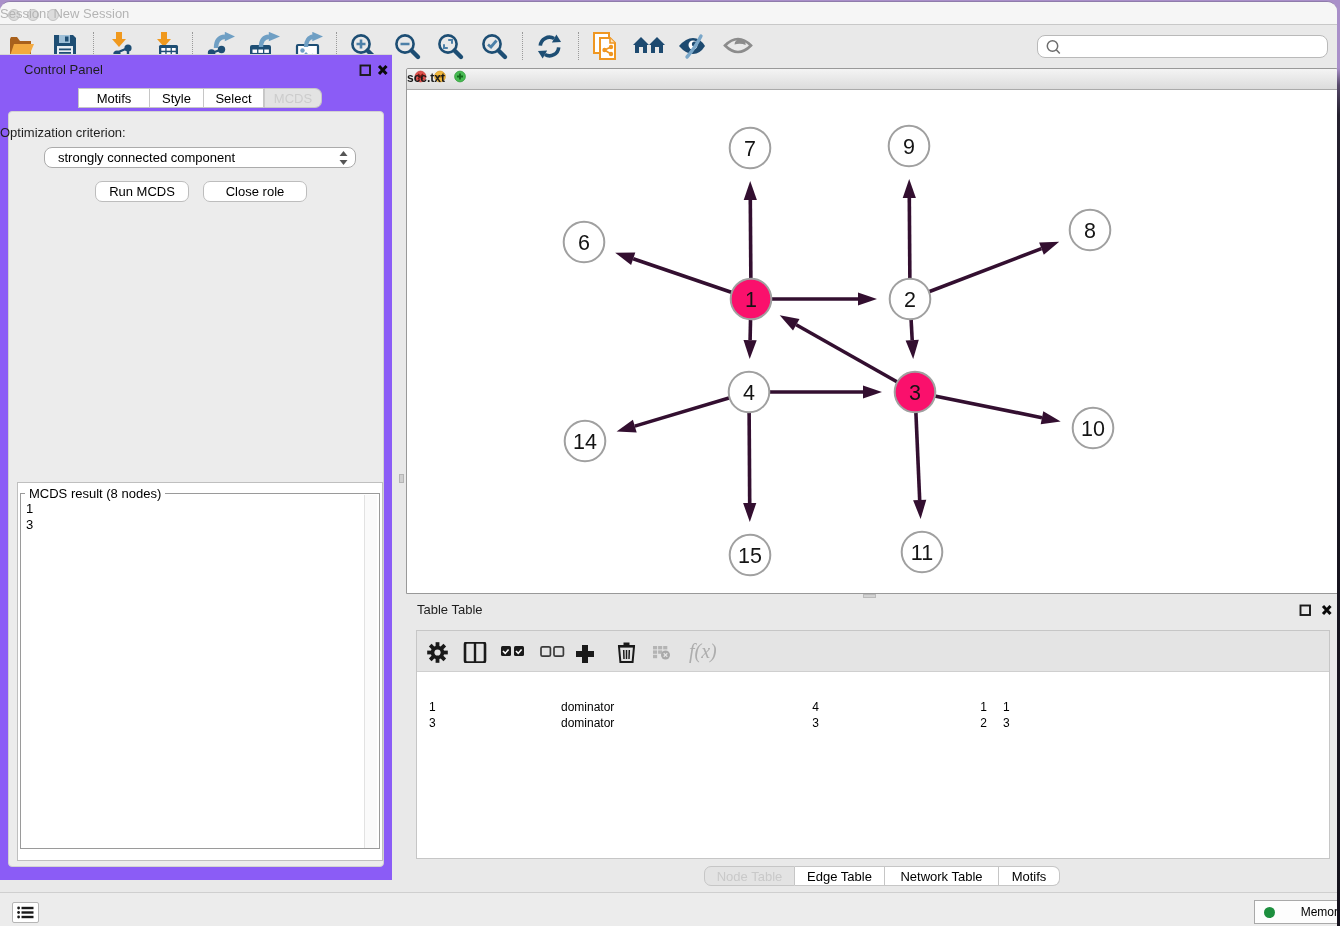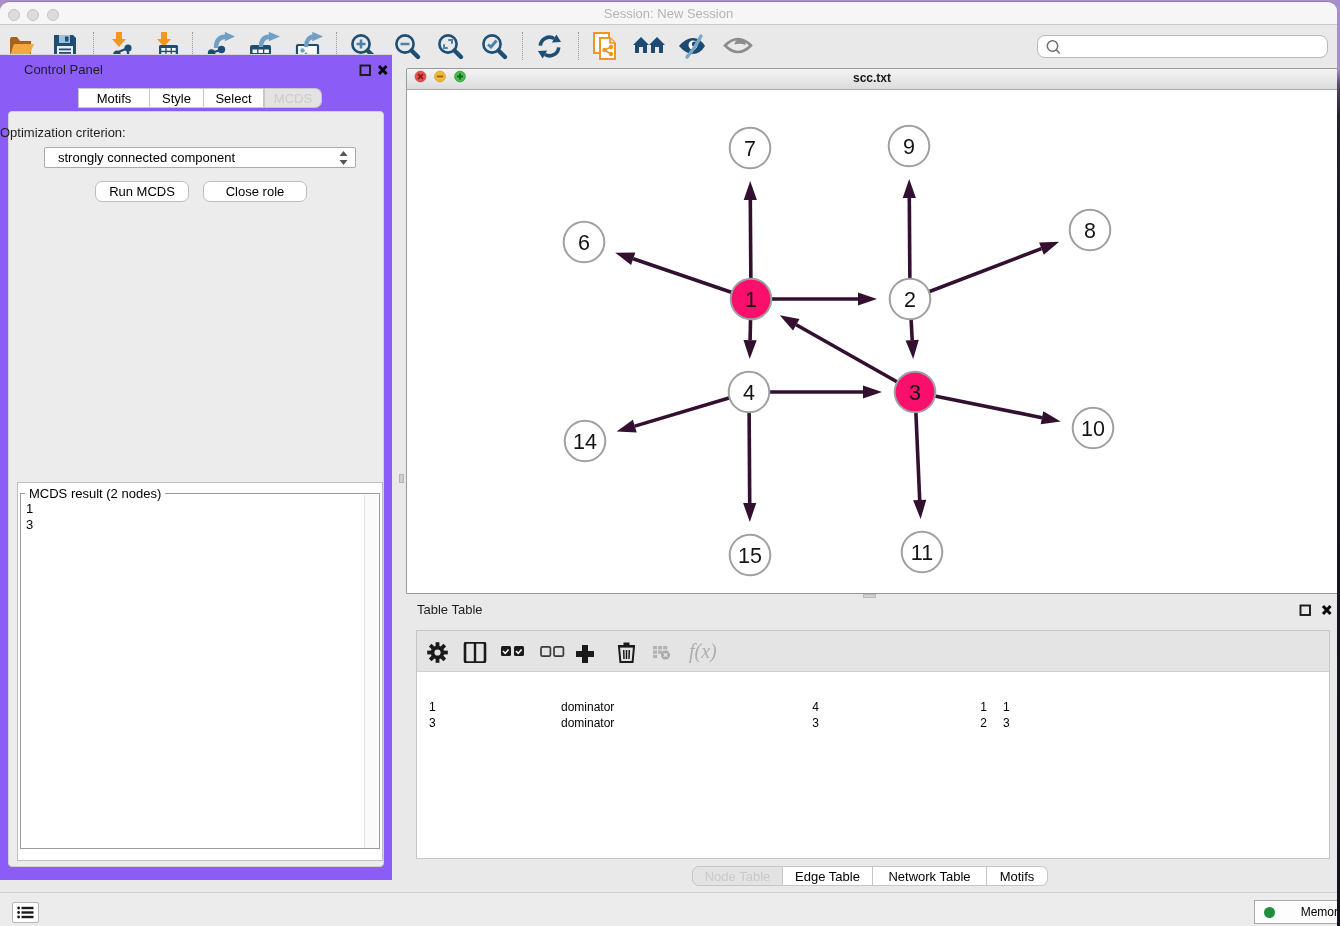--- a/index.html
+++ b/index.html
@@ -1,21 +1,21 @@
 <!DOCTYPE html>
 <html><head><meta charset="utf-8"><style>
 *{margin:0;padding:0;box-sizing:border-box}
 html,body{width:1340px;height:926px;overflow:hidden}
 body{font-family:"Liberation Sans",sans-serif;background:#17141f;position:relative}
 #desktop{position:absolute;inset:0;background:linear-gradient(180deg,#a98fc9 0,#a98fc9 68px,#57496b 85px,#26212f 115px,#191621 300px,#15121c 926px)}
 #win{position:absolute;left:0;top:1px;width:1337px;height:925px;background:#e9e9e9;border-radius:10px 10px 0 0;overflow:hidden;border-top:1px solid #8f7cab}
 
 #titlebar{position:absolute;left:0;top:0;width:100%;height:23px;background:#f6f6f6;border-bottom:1px solid #c8c8c8}
 .tl{position:absolute;top:7px;width:12px;height:12px;border-radius:50%;background:#dcdcdc;border:1px solid #c3c3c3}
-#ttext{position:absolute;top:4px;width:100%;text-align:center;font-size:13px;color:#b4b4b4}
+#ttext{position:absolute;top:4px;width:100%;font-size:13px;color:#b4b4b4}
 
 #toolbar{position:absolute;left:0;top:24px;width:100%;height:40px;background:#e9e9e9}
 .tsep{position:absolute;top:6px;height:28px;width:0;border-left:1px dotted #9a9a9a}
 .ticon{position:absolute;top:6px}
 #search{position:absolute;left:1037px;top:33px;width:291px;height:23px;background:#fff;border:1px solid #b9b9b9;border-radius:8px}
 
 #cp{position:absolute;left:0;top:52px;width:392px;height:826px;background:#8b5cf6;border-top:1px solid #d6d6d6}
 #graphwin{position:absolute;left:406px;top:66px;width:932px;height:526px;background:#fff;border:1px solid #999;border-radius:2px 2px 0 0}
 #gtitle{position:absolute;left:0;top:0;width:100%;height:21px;background:linear-gradient(#f4f4f4,#dcdcdc);border-bottom:1px solid #aaa;border-radius:2px 2px 0 0}
 #tablepanel{position:absolute;left:406px;top:597px;width:932px;height:293px;background:#e9e9e9}
@@ -190,47 +190,47 @@
         <path d="M20 2 L27.5 10 M27.5 2 L20 10" stroke="#0a0a0a" stroke-width="3"></path>
       </svg>
     <div class="tabrow" style="left:78px;top:33px">
       <div class="tab" style="width:72px">Motifs</div>
       <div class="tab" style="width:54px">Style</div>
       <div class="tab" style="width:60px">Select</div>
       <div class="tab seltab" style="width:58px;border-left:1px solid #c9c9c9">MCDS</div>
     </div>
     <div style="position:absolute;left:8px;top:56px;width:376px;height:756px;background:#ececec;border:1px solid #d2d2d2;border-radius:4px"></div>
     <div class="hdrtxt" style="position:absolute;left:0;top:70px;width:400px;text-align:left">Optimization criterion:</div>
-    <div style="position:absolute;left:44px;top:92px;width:312px;height:21px;background:#fff;border:1px solid #ababab;border-radius:2px;font-size:13px;line-height:19px;padding-left:13px;color:#000">strongly connected component
+    <div style="position:absolute;left:44px;top:92px;width:312px;height:21px;background:#fff;border:1px solid #ababab;border-radius:8px;font-size:13px;line-height:19px;padding-left:13px;color:#000">strongly connected component
       <svg style="position:absolute;right:7px;top:3px" width="9" height="14" viewBox="0 0 9 14">
           <path d="M4.5 0 L8.5 5 L0.5 5 Z" fill="#555"></path>
           <path d="M4.5 14 L8.5 9 L0.5 9 Z" fill="#555"></path>
         </svg>
     </div>
     <div class="btn" style="left:95px;top:126px;width:94px">Run MCDS</div>
     <div class="btn" style="left:203px;top:126px;width:104px">Close role</div>
     <div style="position:absolute;left:17px;top:427px;width:366px;height:379px;background:#fff;border:1px solid #bfbfbf">
       <div style="position:absolute;left:2px;top:10px;width:360px;height:356px;border:1px solid #9a9a9a"></div>
-      <div style="position:absolute;left:7px;top:3px;background:#fff;padding:0 4px;font-size:13px;color:#000">MCDS result (2 nodes)</div>
+      <div style="position:absolute;left:7px;top:3px;background:#fff;padding:0 4px;font-size:13px;color:#000">MCDS result (8 nodes)</div>
       <div style="position:absolute;left:346px;top:12px;width:13px;height:353px;background:#fafafa;border-left:1px solid #e2e2e2"></div>
       <div style="position:absolute;left:8px;top:18px;font-size:13px;line-height:16px;color:#000">1<br>3</div>
     </div>
   </div>
   <div style="position:absolute;left:399px;top:472px;width:5px;height:9px;background:#cfcfcf;border:1px solid #b5b5b5"></div>
   <div id="graphwin">
     <div id="gtitle">
       <svg style="position:absolute;left:7px;top:1px" width="60" height="13" viewBox="0 0 60 13">
         <circle cx="6.5" cy="6.5" r="5.4" fill="#e1514d" stroke="#c8413e" stroke-width="0.8"></circle>
         <path d="M4 4 L9 9 M9 4 L4 9" stroke="#7e1a13" stroke-width="1.6"></path>
         <circle cx="26" cy="6.5" r="5.4" fill="#f0b73c" stroke="#d89c2b" stroke-width="0.8"></circle>
         <path d="M22.8 6.5 L29.2 6.5" stroke="#9a6b10" stroke-width="1.8"></path>
         <circle cx="46" cy="6.5" r="5.4" fill="#47ba52" stroke="#35a03f" stroke-width="0.8"></circle>
         <path d="M43 6.5 L49 6.5 M46 3.5 L46 9.5" stroke="#14691c" stroke-width="1.8"></path>
       </svg>
-      <div style="position:absolute;top:2px;width:100%;text-align:center;font-size:12px;font-weight:bold;color:#1a1a1a">scc.txt</div>
+      <div style="position:absolute;top:2px;width:100%;text-align:left;font-size:12px;font-weight:bold;color:#1a1a1a">scc.txt</div>
     </div>
     <svg id="net" style="position:absolute;left:-407px;top:-67px" width="1340" height="600" viewBox="0 0 1340 600">
       <g stroke="#330f30" stroke-width="3.6">
         <line x1="751" y1="297" x2="750.3" y2="198.0"></line>
         <line x1="751" y1="297" x2="633.2" y2="256.8"></line>
         <line x1="751" y1="297" x2="858.0" y2="297.0"></line>
         <line x1="751" y1="297" x2="750.1" y2="338.0"></line>
         <line x1="910" y1="297" x2="909.3" y2="196.0"></line>
         <line x1="910" y1="297" x2="1041.4" y2="246.6"></line>
         <line x1="910" y1="297" x2="912.2" y2="338.1"></line>
@@ -347,21 +347,21 @@
           <span style="left:586px">1</span>
         </div>
       <div class="trow" style="top:85px">
           <span style="left:12px">3</span>
           <span style="left:144px">dominator</span>
           <span style="left:254px;width:148px;text-align:right">3</span>
           <span style="left:408px;width:162px;text-align:right">2</span>
           <span style="left:586px">3</span>
         </div>
     </div>
-    <div class="tabrow" style="left:286px;top:267px">
+    <div class="tabrow" style="left:298px;top:267px">
       <div class="tab seltab2" style="width:91px">Node Table</div>
       <div class="tab" style="width:90px">Edge Table</div>
       <div class="tab" style="width:114px">Network Table</div>
       <div class="tab" style="width:61px;border-radius:0 7px 7px 0">Motifs</div>
     </div>
   </div>
   <div id="statusbar">
     <div style="position:absolute;left:12px;top:9px;width:27px;height:21px;background:#fff;border:1px solid #b5b5b5;border-radius:2px">
       <svg width="17" height="13" viewBox="0 0 17 13" style="position:absolute;left:4px;top:3px">
           <g fill="#1a1a1a">

